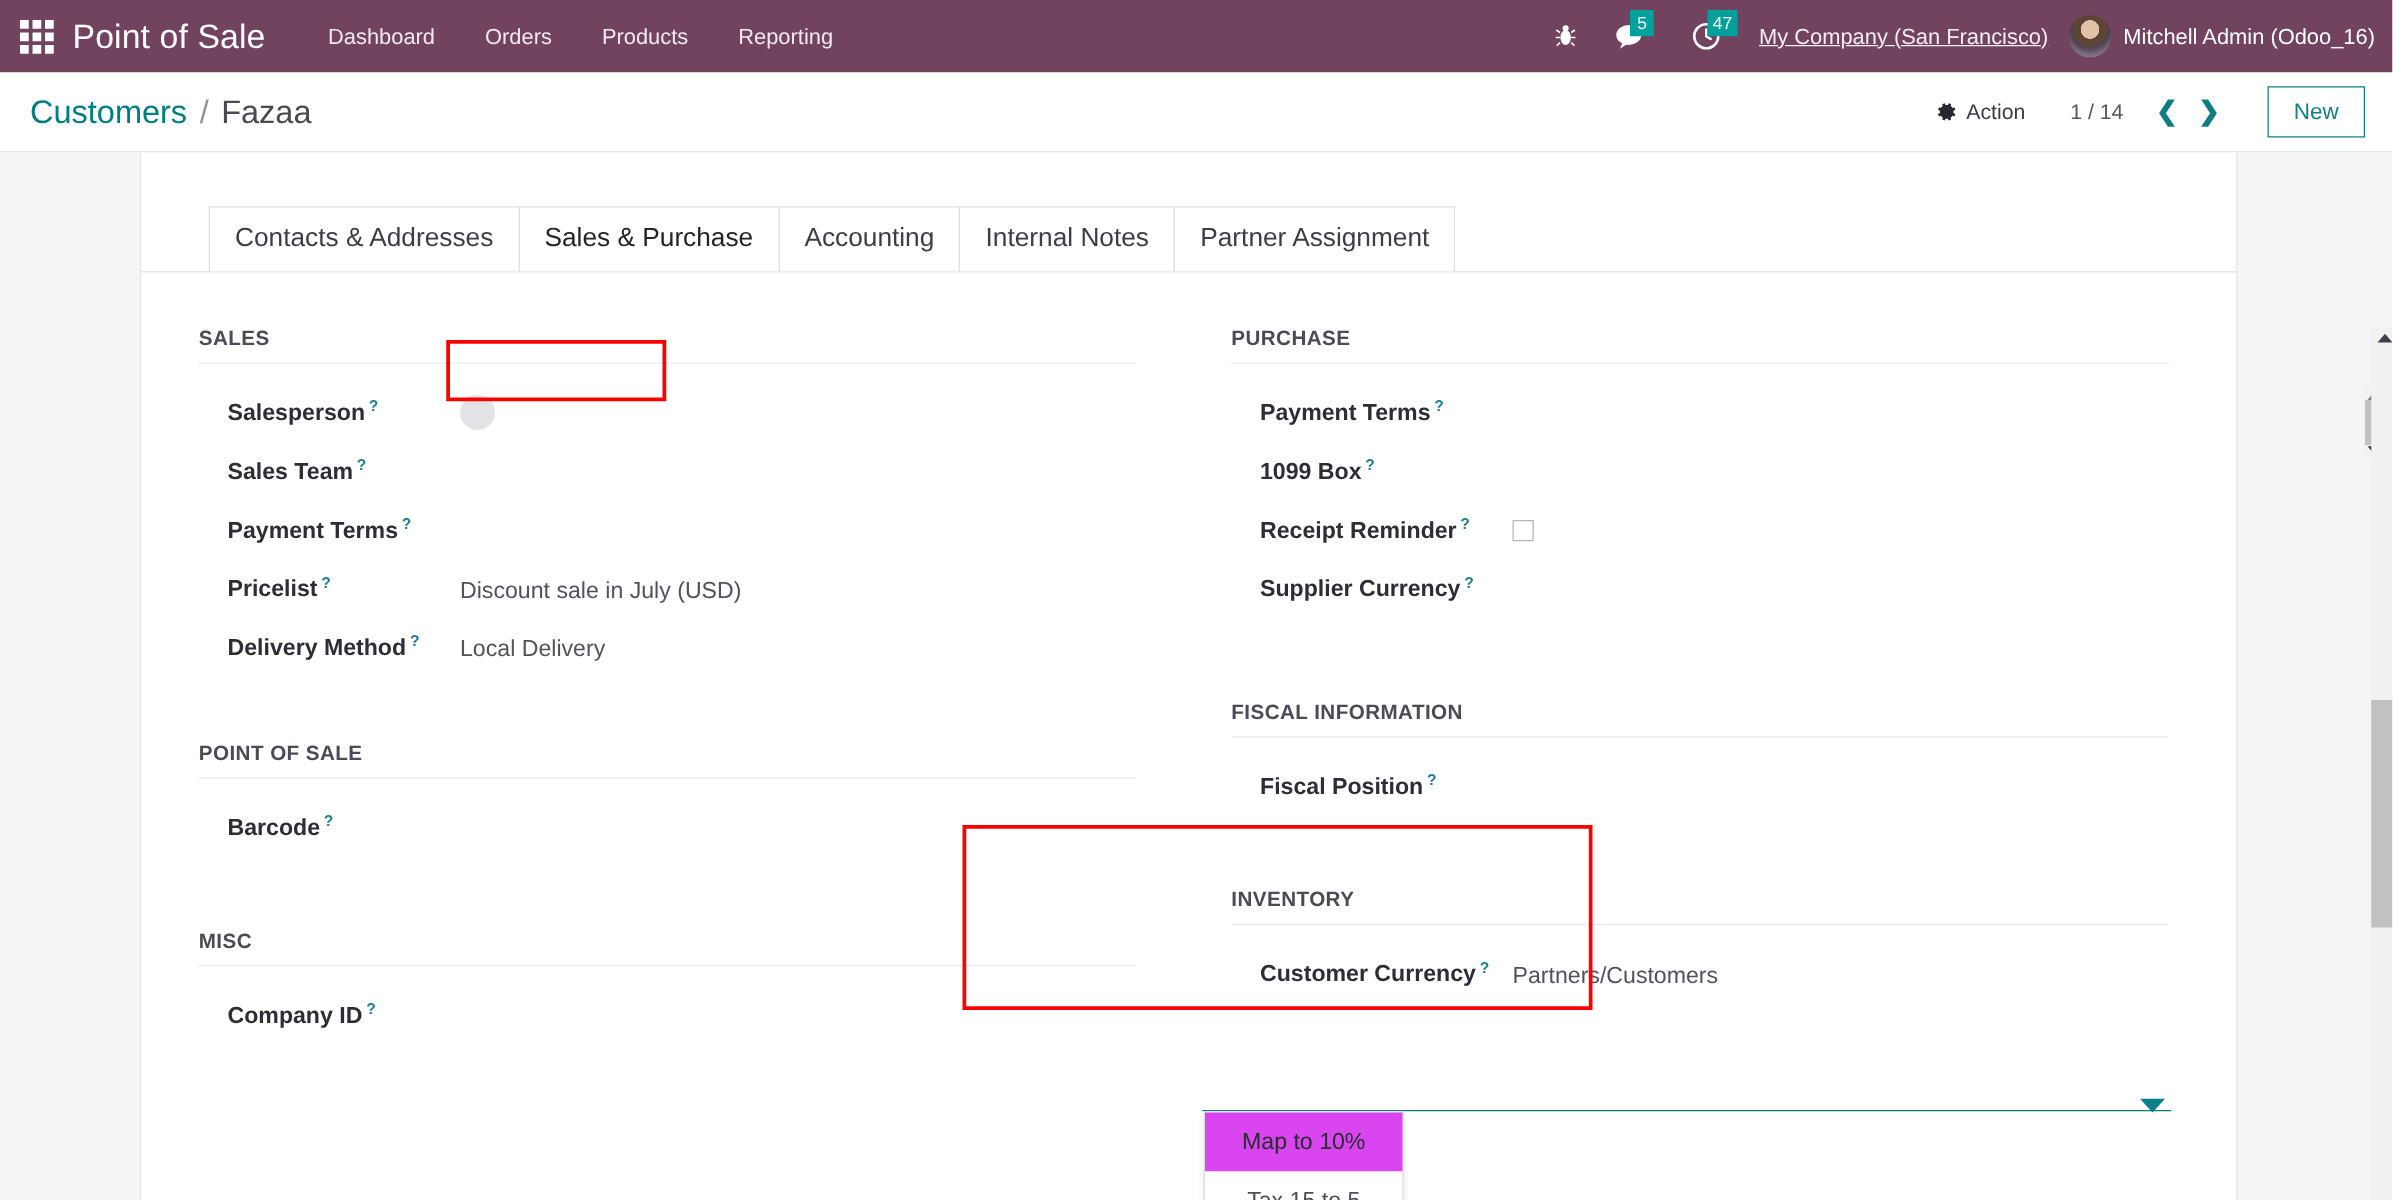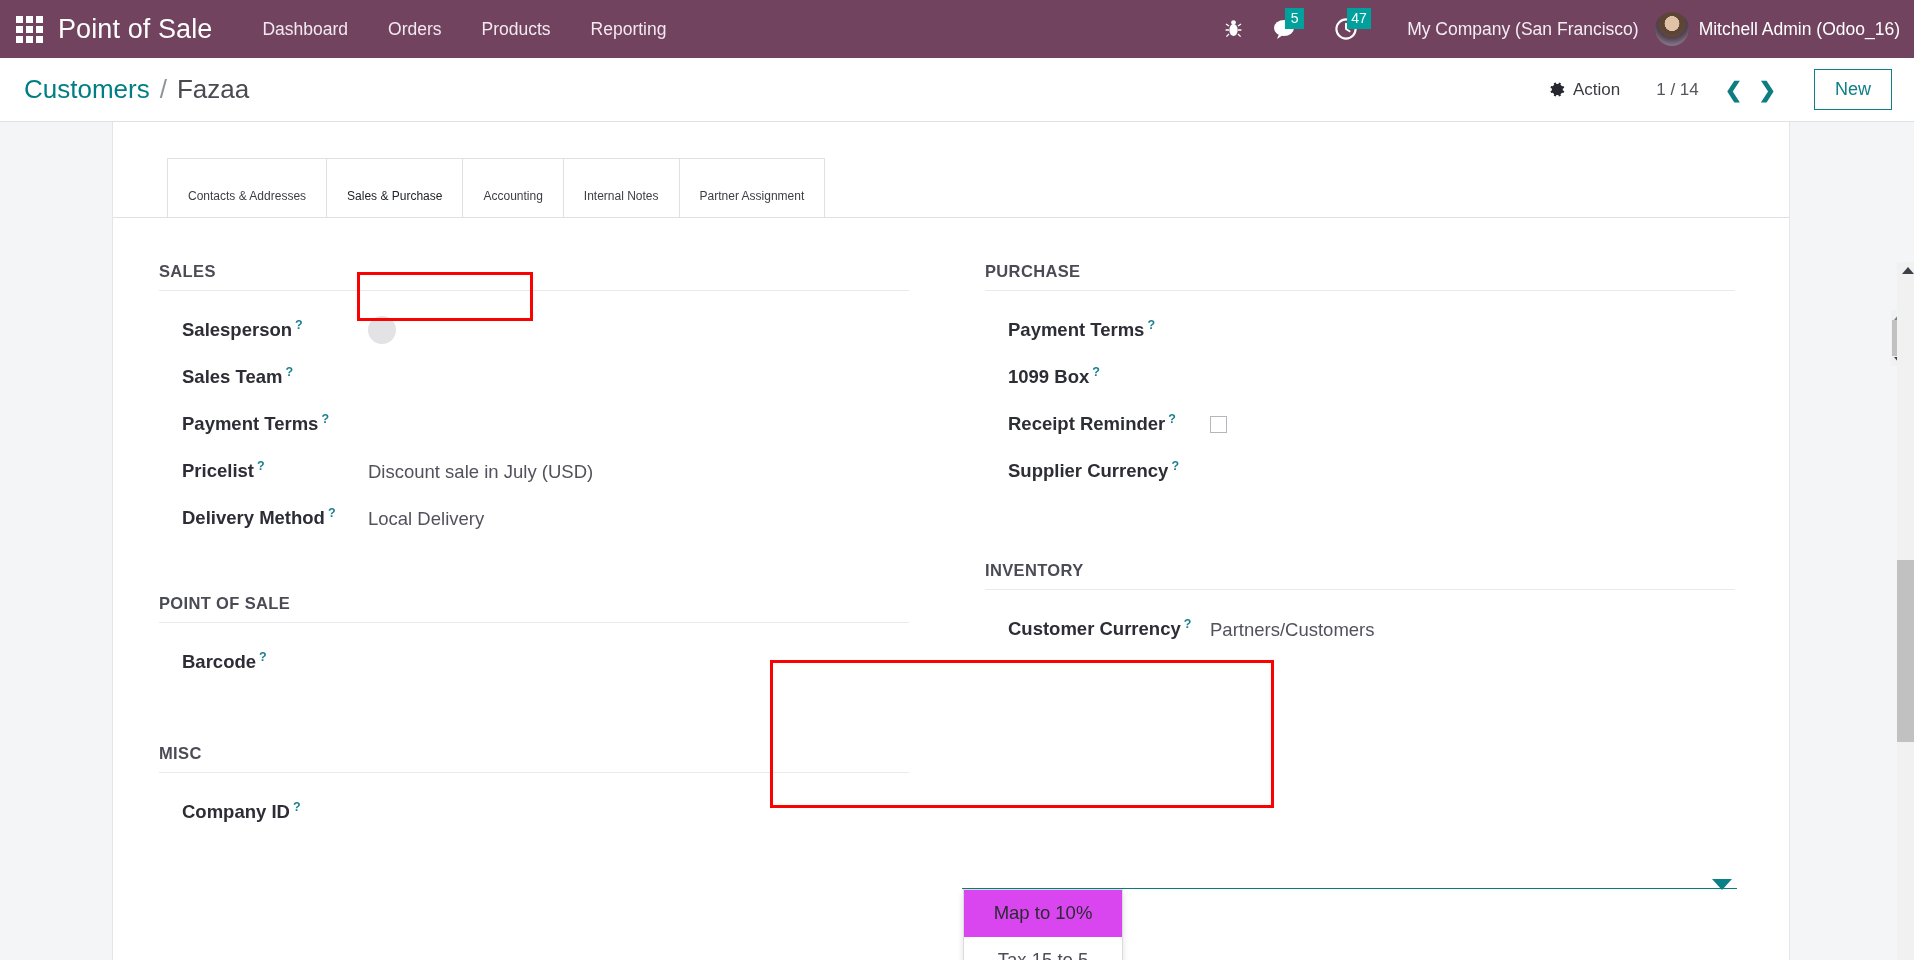--- a/index.html
+++ b/index.html
@@ -37,21 +37,21 @@
     position: absolute; right: 0; top: 0; height: 58px;
     display: flex; align-items: center; padding-right: 14px;
   }
   .sysicon { position: relative; margin: 0 12px; cursor: pointer; display:flex; align-items:center; }
   .badge {
     position: absolute; left: 13px; top: -9px;
     background: #00a09d; color: #fff;
     font-size: 14px; line-height: 1;
     padding: 3px 4px 4px 4px; min-width: 19px; text-align: center;
   }
-  #company-name { font-size: 17.5px; color: #f4edf2; margin: 0 16px 0 23px; white-space: nowrap; }
+  #company-name { font-size: 17.5px; color: #f4edf2; margin: 0 16px 0 4px; white-space: nowrap; text-decoration: underline; }
   #avatar {
     width: 34px; height: 34px; border-radius: 50%;
     background: radial-gradient(circle at 50% 34%, #e2c2a6 0 26%, #5d4536 27% 48%, #4a3a46 49% 100%);
     box-shadow: inset 0 -7px 7px -3px #8f7f94;
     flex: none;
   }
   #user-name { font-size: 17.5px; color: #ffffff; margin-left: 10px; white-space: nowrap; }
 
   
   #control-panel {
@@ -102,22 +102,22 @@
   #tabs {
     display: flex; align-items: flex-end;
     padding-left: 54px; padding-top: 40px;
     border-bottom: 1px solid #dfe0e3;
     height: 96px;
   }
   .tab {
     border: 1px solid #dfe0e3;
     border-bottom: none;
     background: #ffffff;
-    font-size: 12px; color: #3d3d46;
-    padding: 30px 20px 14px 20px;
+    font-size: 21px; color: #3d3d46;
+    padding: 13px 20px 14px 20px;
     margin-right: -1px;
     cursor: pointer; white-space: nowrap;
     position: relative;
   }
   .tab.active { color: #212529; }
 
   
   .redbox { position: absolute; border: 3px solid #f90202; pointer-events: none; z-index: 40; }
   #redbox-tab   { left: 357px; top: 150px; width: 176px; height: 49px; }
   #redbox-fiscal{ left: 770px; top: 538px; width: 504px; height: 148px; }
@@ -403,20 +403,29 @@
           </div>
 
           <div class="field-row">
             <div class="field-label wide">
               <span>Supplier Currency</span><span class="help">?</span>
             </div>
             <div class="field-value"></div>
           </div>
         </div>
 
+        <div class="group" style="margin-bottom:52px;">
+          <div class="group-title">FISCAL INFORMATION</div>
+          <div class="field-row">
+            <div class="field-label wide">
+              <span>Fiscal Position</span><span class="help">?</span>
+            </div>
+            <div class="field-value"></div>
+          </div>
+        </div>
 
         <div class="group">
           <div class="group-title">INVENTORY</div>
           <div class="field-row">
             <div class="field-label wide">
               <span>Customer Currency</span><span class="help">?</span>
             </div>
             <div class="field-value">Partners/Customers</div>
           </div>
         </div>

